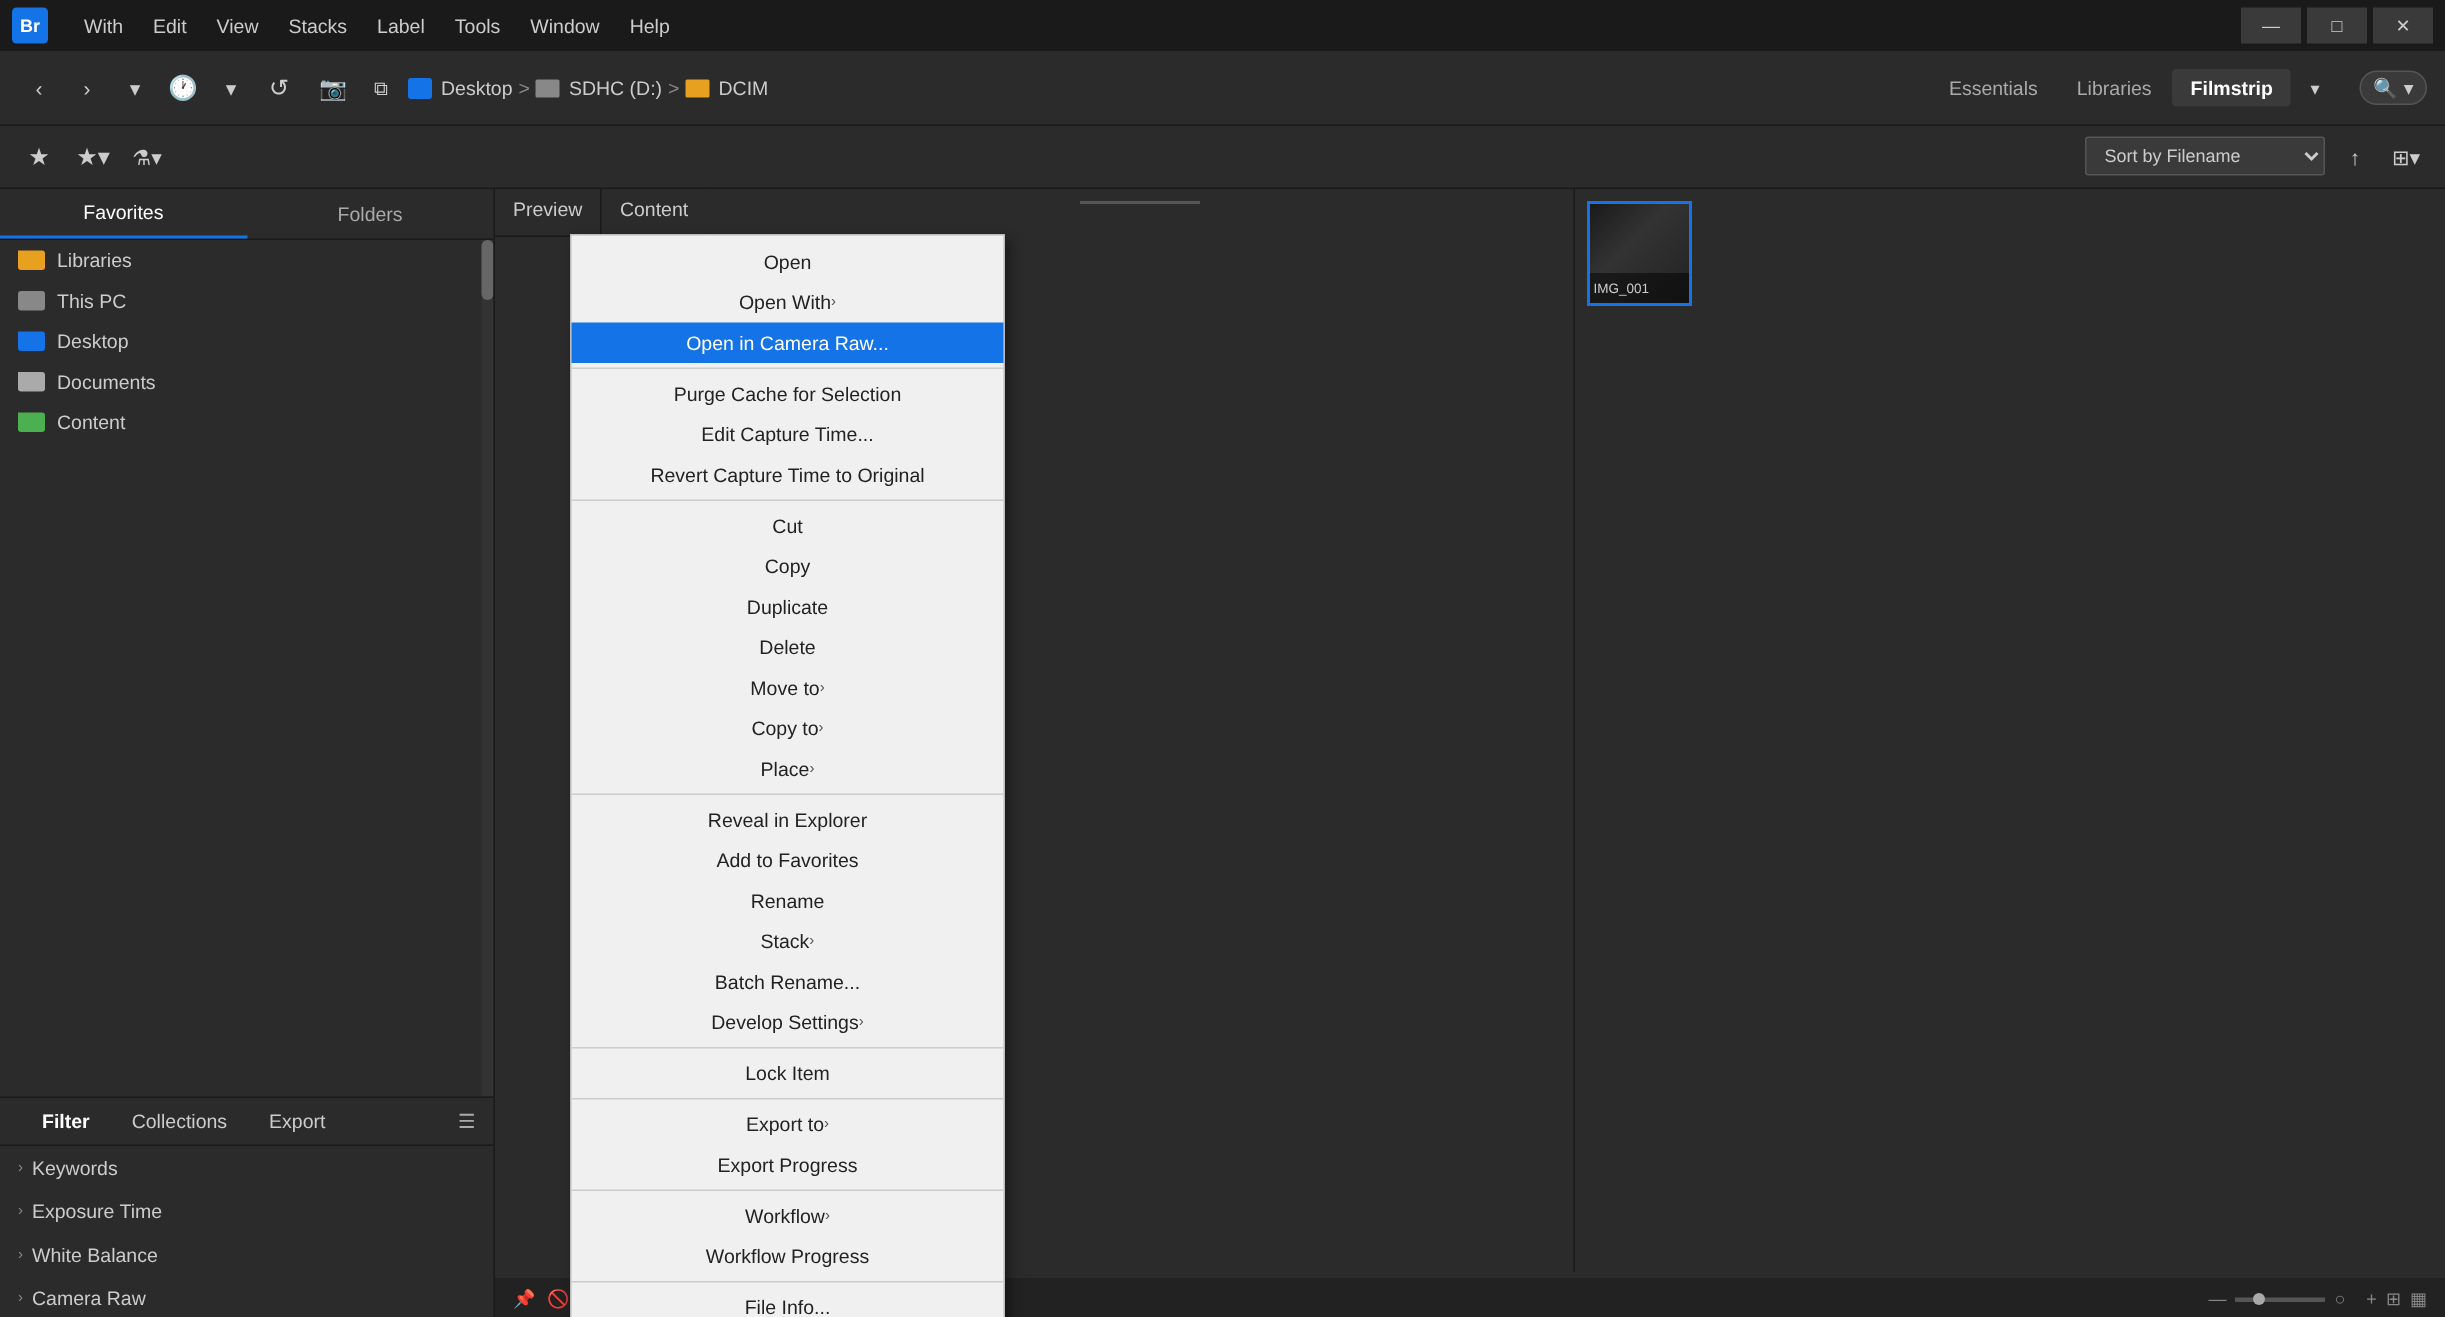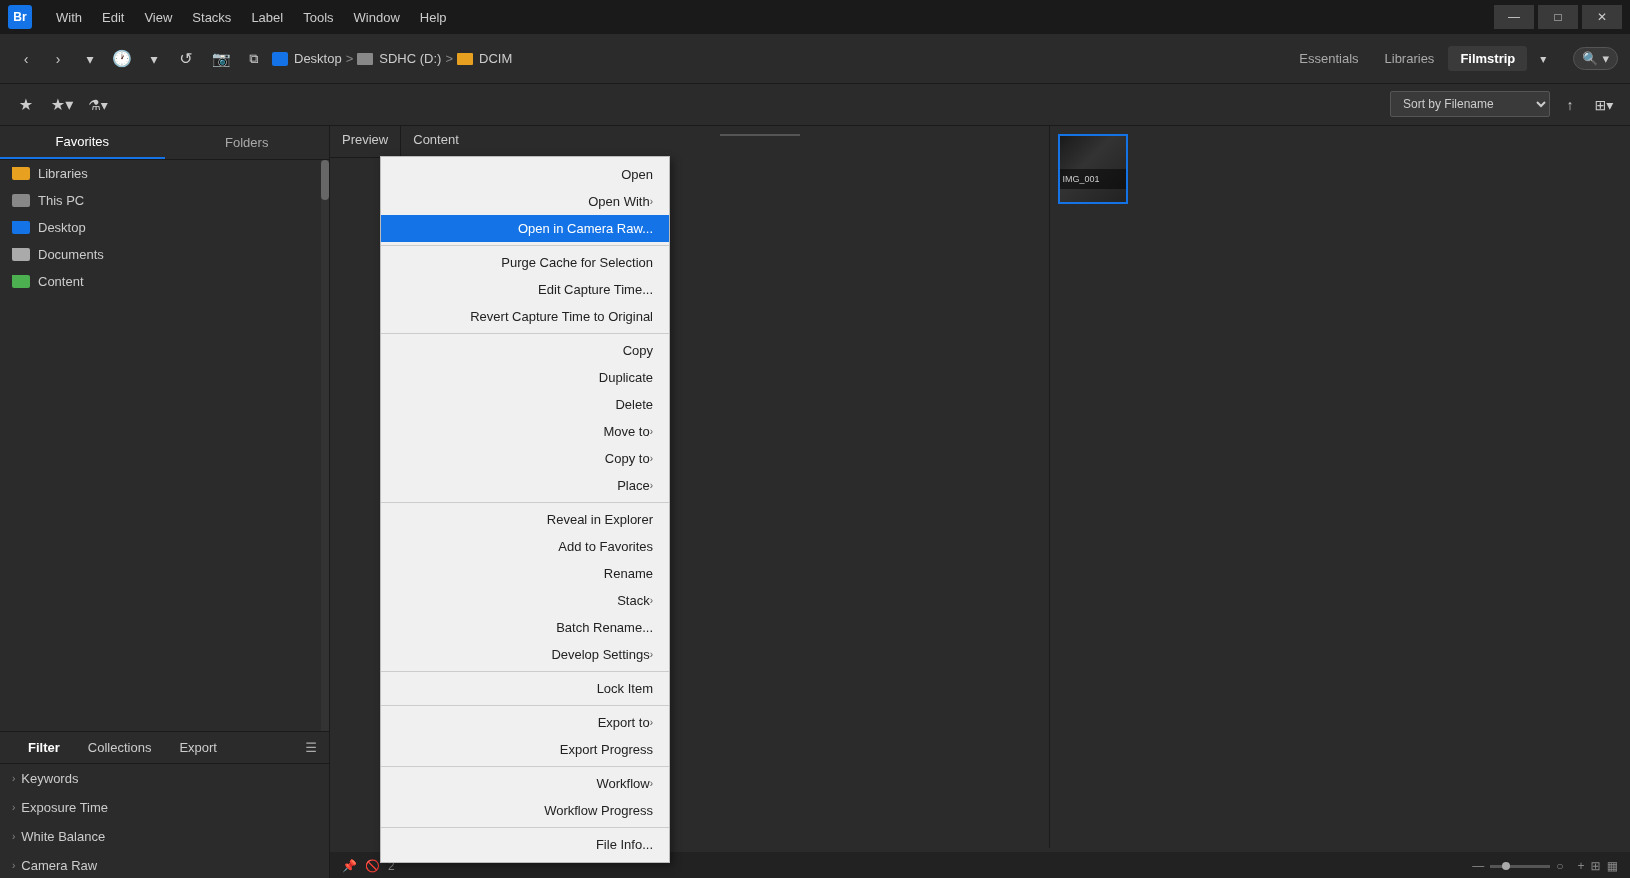--- a/index.html
+++ b/index.html
@@ -257,21 +257,21 @@
       padding: 4px 0;
     }
     .ctx-item {
       display: flex;
       align-items: center;
       padding: 6px 16px;
       cursor: pointer;
       color: #222;
       font-size: 13px;
       position: relative;
-      justify-content: flex-end;
+      justify-content: center;
     }
     .ctx-item.highlighted {
       background: #1473e6;
       color: #fff;
     }
     .ctx-separator {
       height: 1px;
       background: #ccc;
       margin: 3px 0;
     }
@@ -452,21 +452,21 @@
 
     <div style="display:flex;flex:1;height:calc(100% - 32px);">
 
       <div style="width:50%;background:#2b2b2b;border-right:1px solid #1a1a1a;display:flex;align-items:center;justify-content:center;position:relative;">
         <div style="position:absolute;top:8px;width:80px;height:2px;background:#555;"></div>
       </div>
 
       <div style="width:50%;background:#2b2b2b;padding:8px;position:relative;">
         <div style="display:inline-block;width:70px;height:70px;border:2px solid #1473e6;overflow:hidden;background:#333;position:relative;">
           <div style="width:100%;height:100%;background:linear-gradient(135deg,#1a1a1a 0%,#333 40%,#222 100%);">
-            <div style="position:absolute;bottom:13px;left:0;right:0;height:20px;background:rgba(0,0,0,0.5);display:flex;align-items:center;padding:0 2px;font-size:9px;color:#ccc;">IMG_001</div>
+            <div style="position:absolute;bottom:0;left:0;right:0;height:20px;background:rgba(0,0,0,0.5);display:flex;align-items:center;padding:0 2px;font-size:9px;color:#ccc;">IMG_001</div>
           </div>
         </div>
       </div>
     </div>
 
     <div class="context-menu-overlay">
       <div class="context-menu">
 
         <div class="ctx-item">
           <span>Open</span>
@@ -486,20 +486,23 @@
         </div>
         <div class="ctx-item">
           <span>Edit Capture Time...</span>
         </div>
         <div class="ctx-item">
           <span>Revert Capture Time to Original</span>
         </div>
 
         <div class="ctx-separator"></div>
 
+        <div class="ctx-item">
+          <span>Cut</span>
+        </div>
         <div class="ctx-item">
           <span>Copy</span>
         </div>
         <div class="ctx-item">
           <span>Duplicate</span>
         </div>
         <div class="ctx-item">
           <span>Delete</span>
         </div>
         <div class="ctx-item">

